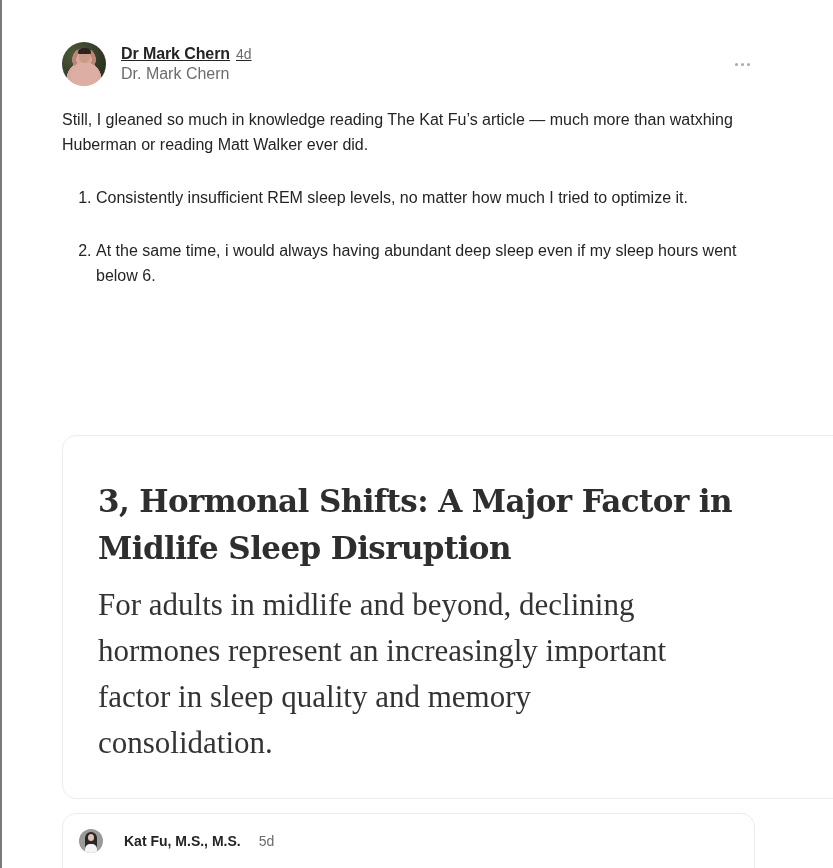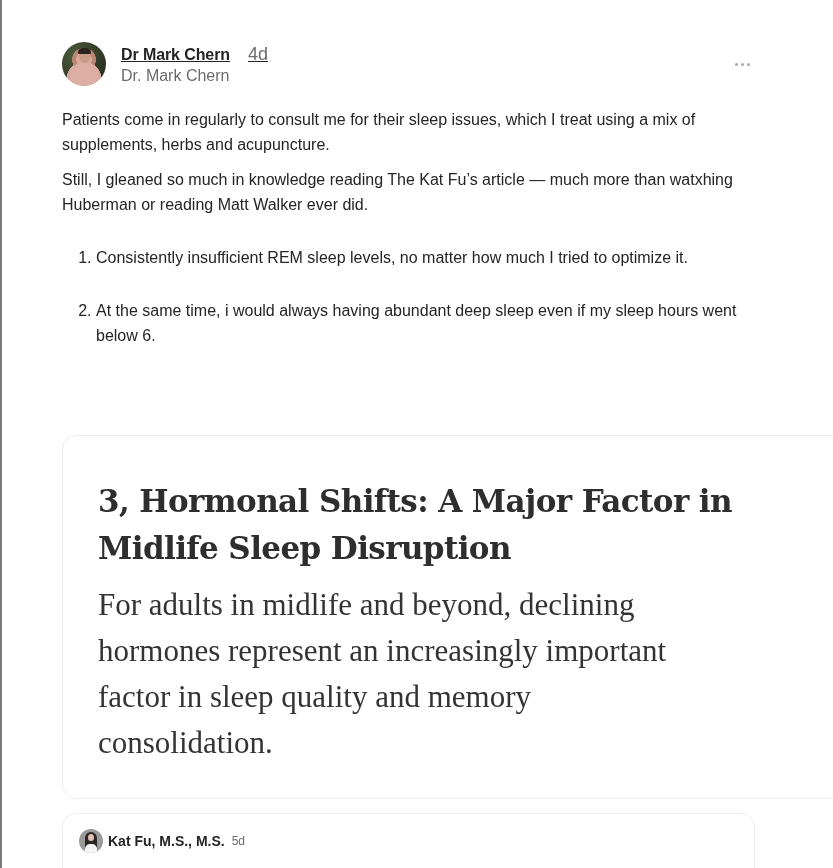--- a/index.html
+++ b/index.html
@@ -39,21 +39,21 @@
     .avatar .body {
       position: absolute; left: 9px; top: 21px; width: 27px; height: 26px;
       border-radius: 10px 10px 0 0; background: #dcaea4;
     }
     .author-block { margin-left: 15px; }
     .author-line { display: flex; align-items: baseline; text-decoration: underline; }
     .author-name {
       font-size: 16px; font-weight: 700; color: #242424; letter-spacing: -0.1px;
     }
     .timestamp {
-      font-size: 18px; color: #6b6b6b; margin-left: 18px;
+      font-size: 14px; color: #6b6b6b; margin-left: 6px;
     }
     .handle {
       font-size: 16px; color: #6b6b6b; margin-top: 2px;
     }
     .more-button {
       position: absolute; right: 0; top: 18px;
       width: 24px; height: 16px;
       display: flex; justify-content: center; align-items: center; gap: 3px;
       cursor: pointer;
     }
@@ -100,24 +100,24 @@
     }
     .ref-avatar .face {
       position: absolute; left: 9px; top: 5px; width: 6px; height: 7px;
       border-radius: 50%; background: #e0c3b3;
     }
     .ref-avatar .body {
       position: absolute; left: 6px; top: 15px; width: 12px; height: 12px;
       border-radius: 5px 5px 0 0; background: #f4f4f4;
     }
     .ref-name {
-      margin-left: 5px; font-size: 14px; font-weight: 700; color: #242424;
+      margin-left: 21px; font-size: 14px; font-weight: 700; color: #242424;
     }
     .ref-time {
-      margin-left: 7px; font-size: 12px; color: #6b6b6b;
+      margin-left: 18px; font-size: 14px; color: #6b6b6b;
     }
   </style>
 </head>
 <body>
 
 <div class="left-rule"></div>
 
 <div class="post">
   <div class="post-header">
     <div class="avatar">
@@ -133,21 +133,20 @@
       <div class="handle">Dr. Mark Chern</div>
     </div>
     <div class="more-button">
       <span class="dot"></span>
       <span class="dot"></span>
       <span class="dot"></span>
     </div>
   </div>
 
   <div class="post-body">
-    <p>Patients come in regularly to consult me for their sleep issues, which I treat using a mix of supplements, herbs and acupuncture.</p>
     <p>Still, I gleaned so much in knowledge reading The Kat Fu’s article — much more than watxhing Huberman or reading Matt Walker ever did.</p>
     <ol>
       <li>Consistently insufficient REM sleep levels, no matter how much I tried to optimize it.</li>
       <li>At the same time, i would always having abundant deep sleep even if my sleep hours went below 6.</li>
     </ol>
   </div>
 </div>
 
 <div class="quote-card">
   <div class="quote-title">3, Hormonal Shifts: A Major Factor in Midlife Sleep Disruption</div>

